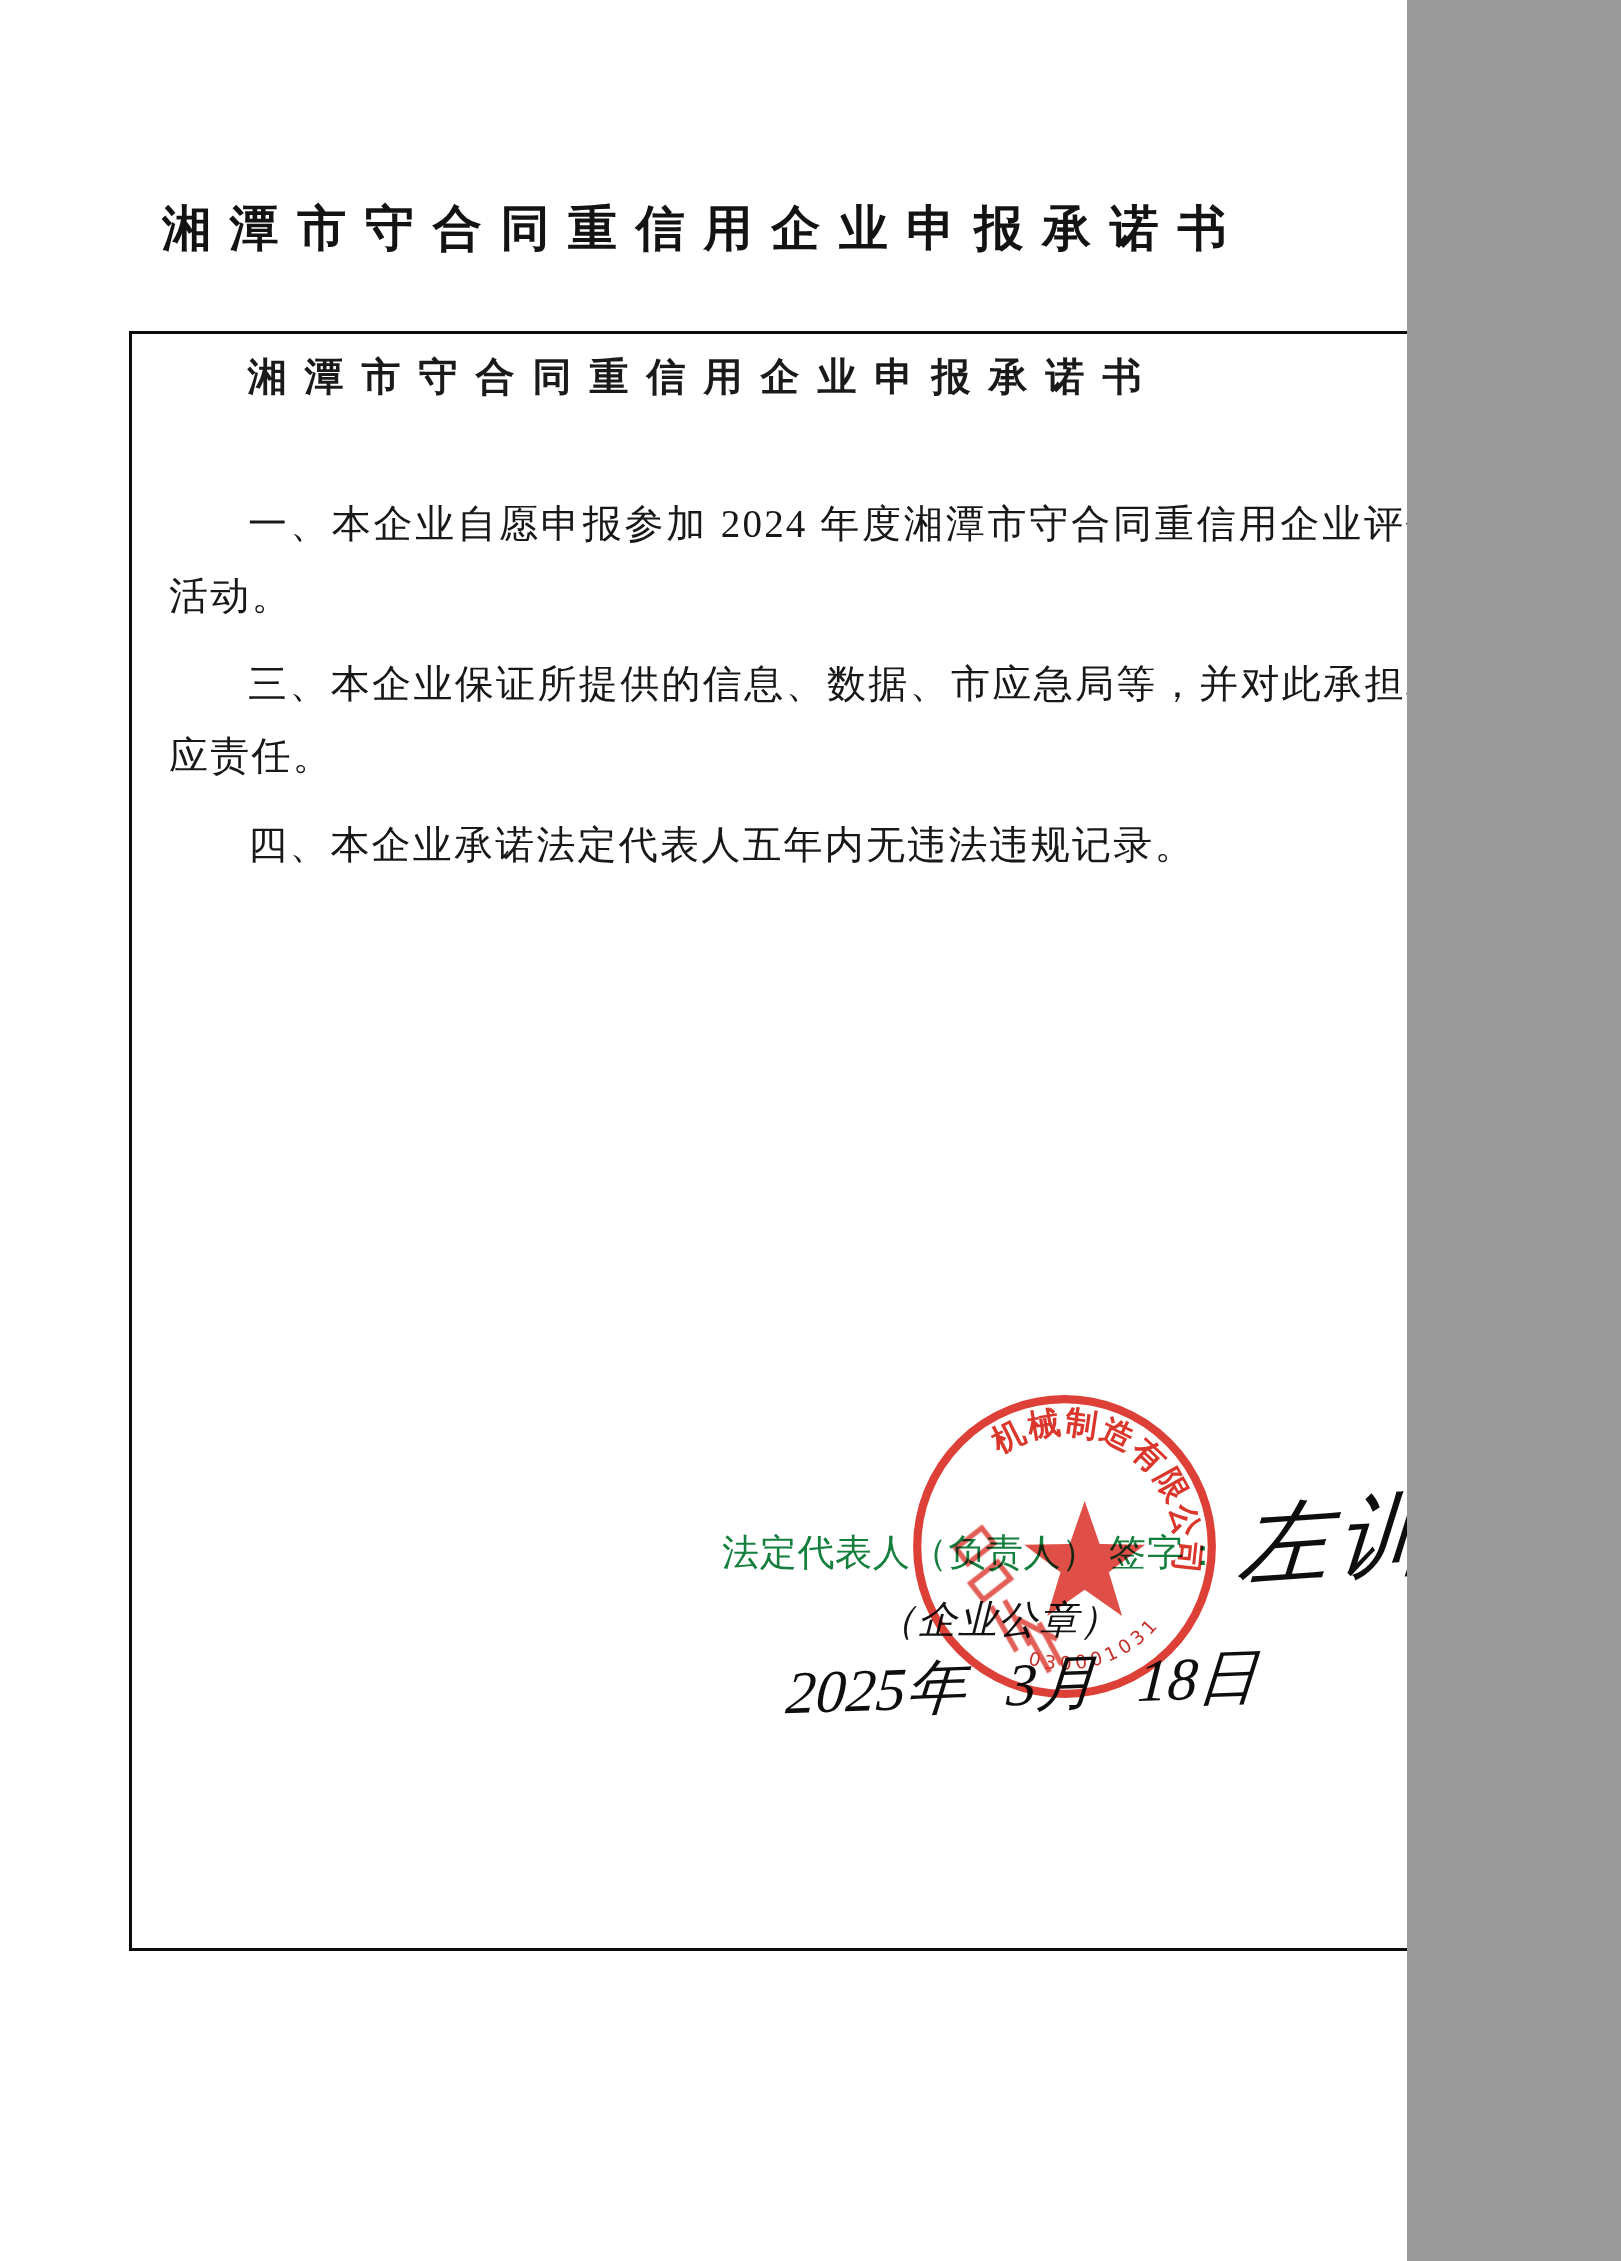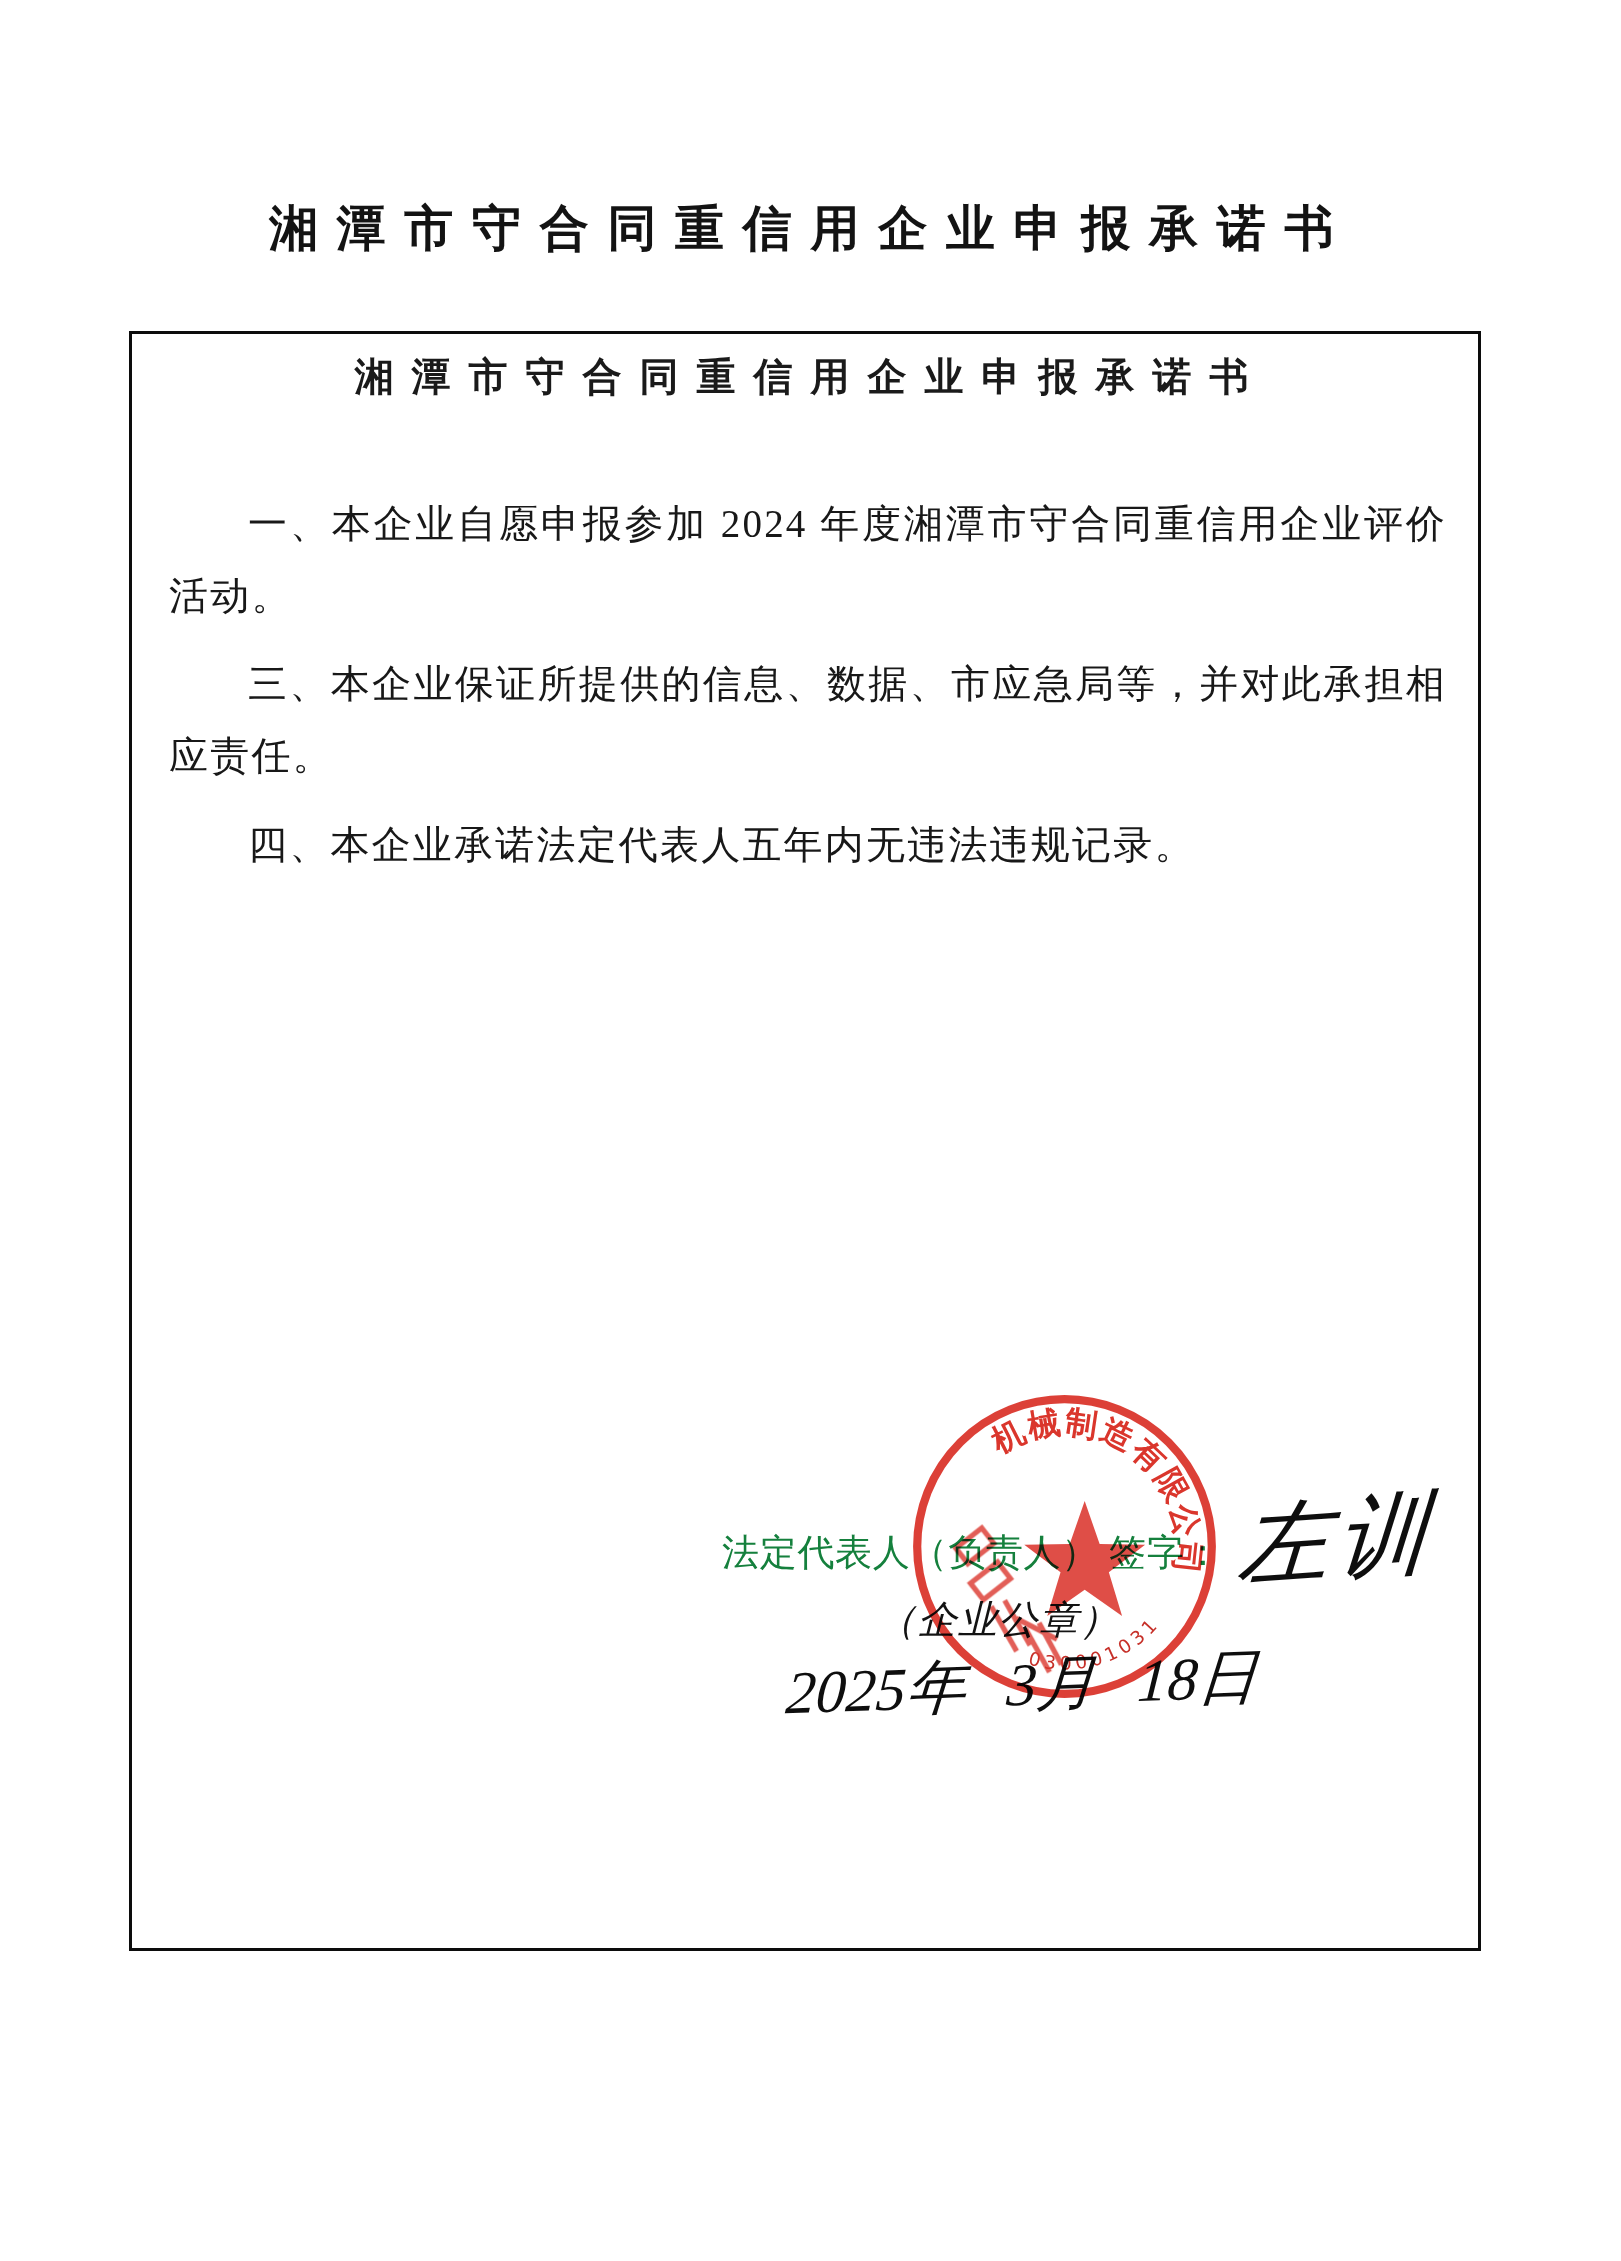--- a/index.html
+++ b/index.html
@@ -1,18 +1,18 @@
 <!DOCTYPE html>
 <html style="font-size:12px"><head>
 <meta charset="utf-8">
 <style>
   html, body { margin: 0; padding: 0; background: #9a9a9a; }
   .page {
     position: relative;
-    width: 1621px;
+    width: 1407px;
     height: 2261px;
     background: #ffffff;
     overflow: hidden;
     font-family: "Liberation Serif", serif;
     color: #161616;
   }
   .main-title {
     position: absolute;
     left: 0; top: 196px;
     width: 100%;

